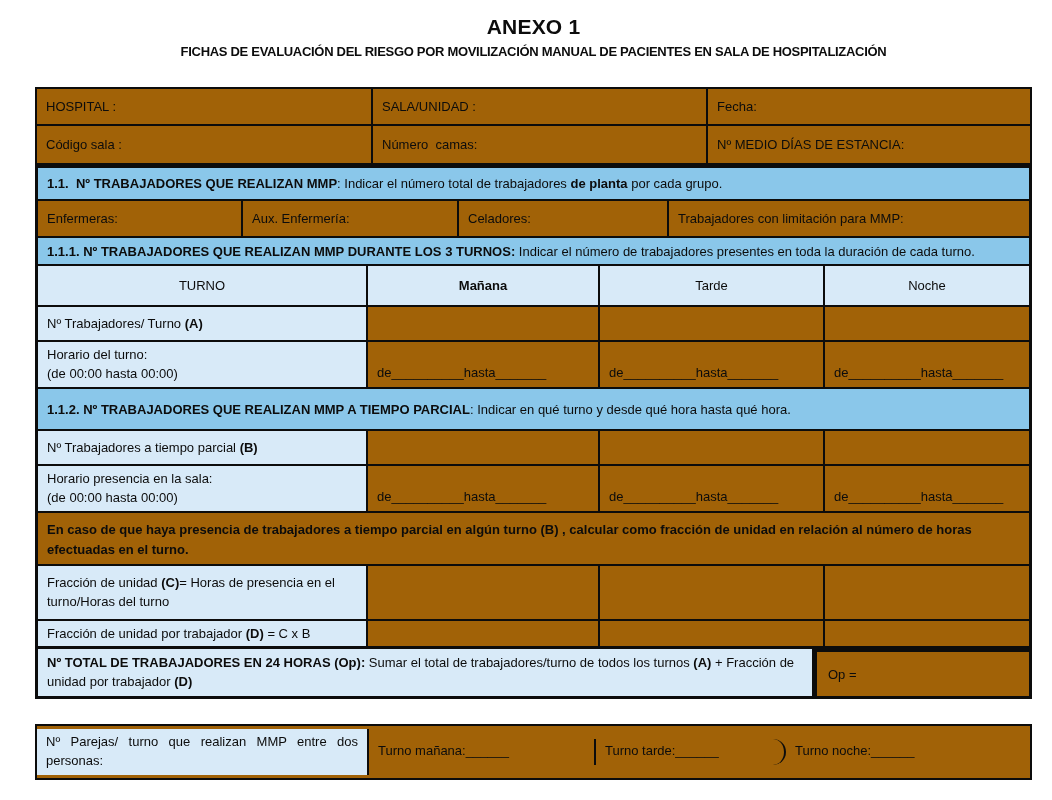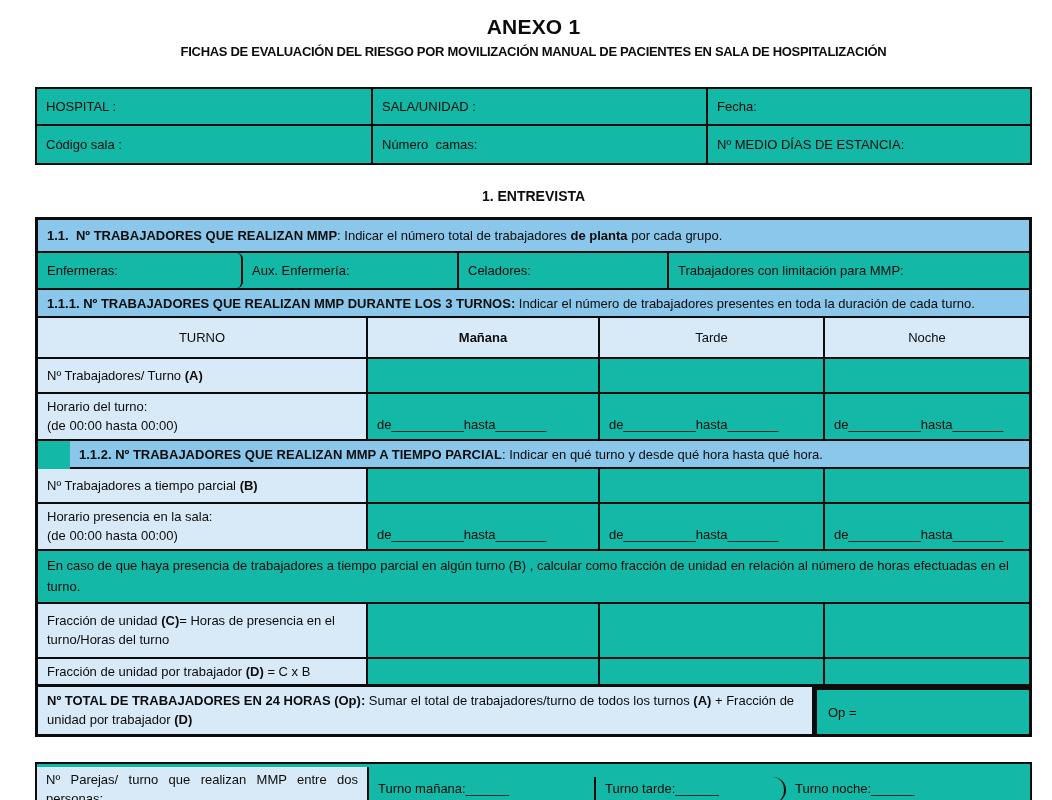--- a/index.html
+++ b/index.html
@@ -8,52 +8,52 @@
     width:1052px; height:800px;
     font-family:"Liberation Sans", sans-serif;
     font-size:13px; color:#0c0c0c;
     -webkit-font-smoothing:antialiased;
   }
   .page { width:997px; margin-left:35px; padding-top:15px; }
 
   .title   { text-align:center; font-weight:bold; font-size:21px; letter-spacing:0.2px; }
   .subtitle{ text-align:center; font-weight:bold; font-size:13px; margin-top:5px; letter-spacing:-0.3px; }
 
-  .tbl  { border:2px solid #0c0c0c; background:#14b8a6; }
+  .tbl  { border:2px solid #0c0c0c; background:#a16207; }
   .row  { display:flex; border-bottom:2px solid #0c0c0c; }
   .row:last-child { border-bottom:none; }
   .cell { border-right:2px solid #0c0c0c; padding:4px 9px; display:flex; align-items:center; overflow:hidden; }
   .cell:last-child { border-right:none; }
   .t { white-space:pre-wrap; }
   .bold { font-weight:bold; }
 
   .info { margin-top:28px; }
   .info .row { height:37px; }
   .i1 { width:336px; } .i2 { width:335px; } .i3 { flex:1; }
 
   .section-title { text-align:center; font-weight:bold; font-size:14px; margin:23px 0 13px; }
 
   .main { border-width:3px; }
   .hblue { background:#8ac7ea; }
   .lblue { background:#d8eaf8; }
   .fill  { flex:1; }
   .center{ justify-content:center; text-align:center; }
   .bottomtxt { align-items:flex-end; padding-bottom:7px; }
-  .toptxt { align-items:center; line-height:1.55; }
+  .toptxt { align-items:flex-end; line-height:1.55;font-weight:bold; }
   .c1 { width:330px; } .c2 { width:232px; } .c3 { width:225px; } .c4 { flex:1; }
-  .g1 { width:205px;border-radius:6px; } .g2 { width:216px; } .g3 { width:210px; } .g4 { flex:1; }
+  .g1 { width:205px; } .g2 { width:216px; } .g3 { width:210px; } .g4 { flex:1; }
   .lh { line-height:1.4; }
 
   .r-sec1 { height:33px; }
   .r-groups { height:37px; }
   .r-sec2 { height:28px; }
   .r-turno { height:41px; }
   .r-a { height:35px; }
   .r-horario { height:47px; }
-  .r-sec3 { height:28px;margin-left:32px; }
+  .r-sec3 { height:42px; }
   .r-b { height:35px; }
   .r-nota { height:53px; }
   .r-c { height:55px; }
   .r-d { height:28px; border-bottom-width:3px; }
   .r-total { height:47px; }
 
   .op-cell { width:215px; border:3px solid #0c0c0c; border-right:none; border-bottom:none; padding-left:11px; }
 
   .pairs { margin-top:25px; }
   .pairs .row { height:52px;align-items:center; }
@@ -86,21 +86,20 @@
         </div>
       <div class="cell i2">
           <span class="t">Número  camas:</span>
         </div>
       <div class="cell i3">
           <span class="t">Nº MEDIO DÍAS DE ESTANCIA:</span>
         </div>
     </div>
   </div>
 
-  <div class="section-title">1. ENTREVISTA</div>
 
   <div class="tbl main">
 
     <div class="row r-sec1">
       <div class="cell fill hblue">
         <div><span class="t bold">1.1.  Nº TRABAJADORES QUE REALIZAN MMP</span><span class="t">: Indicar el número total de trabajadores </span><span class="t bold">de planta</span><span class="t"> por cada grupo.</span></div>
       </div>
     </div>
 
     <div class="row r-groups">

